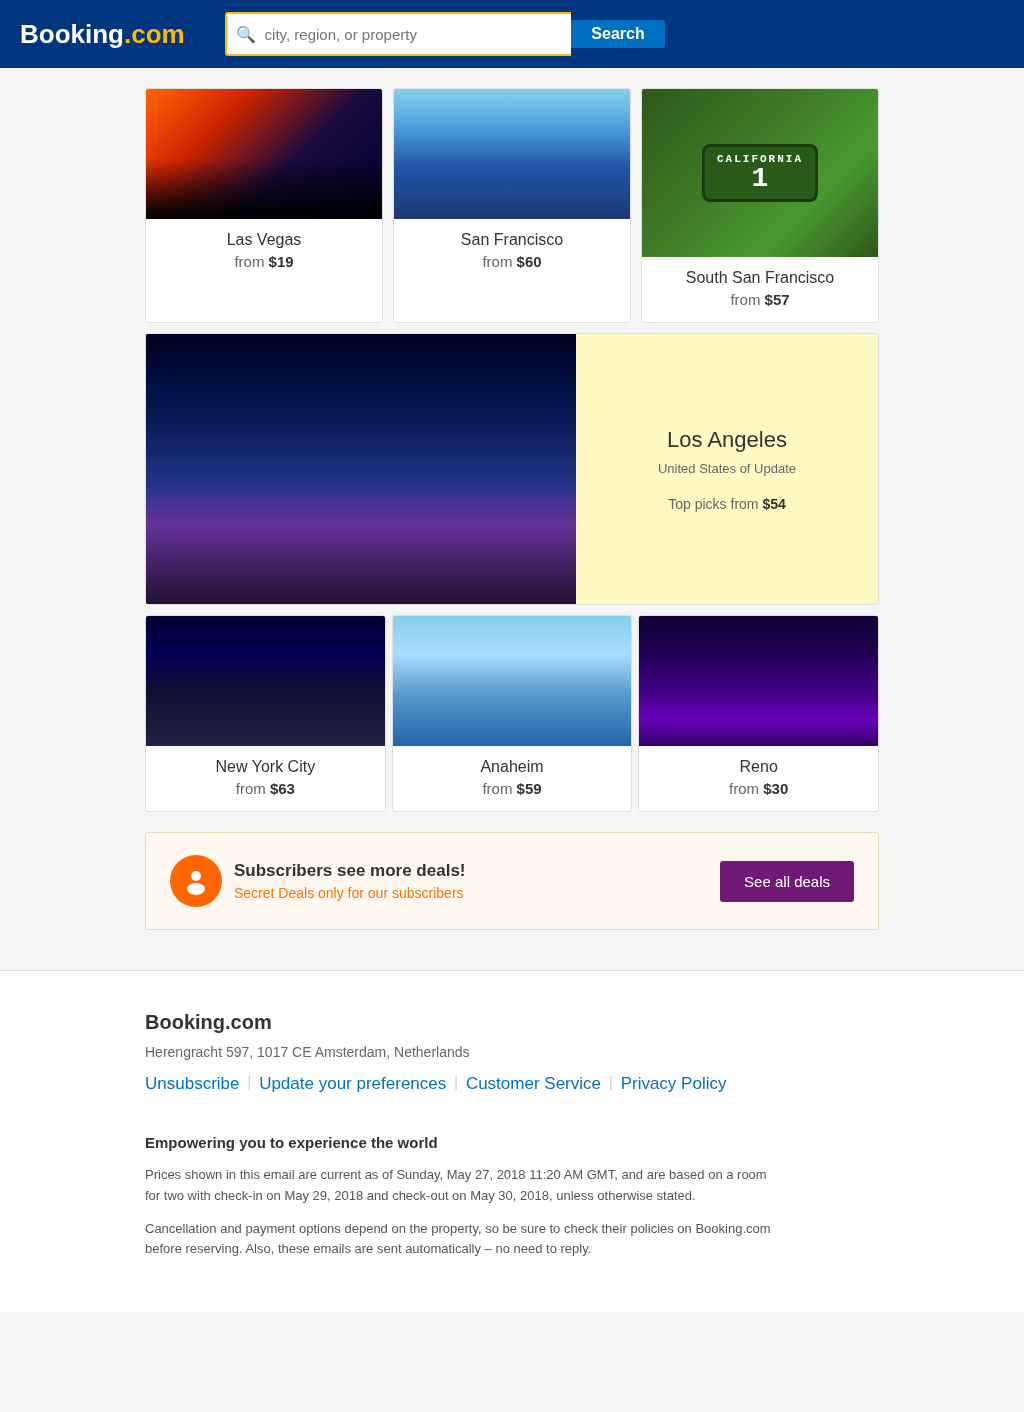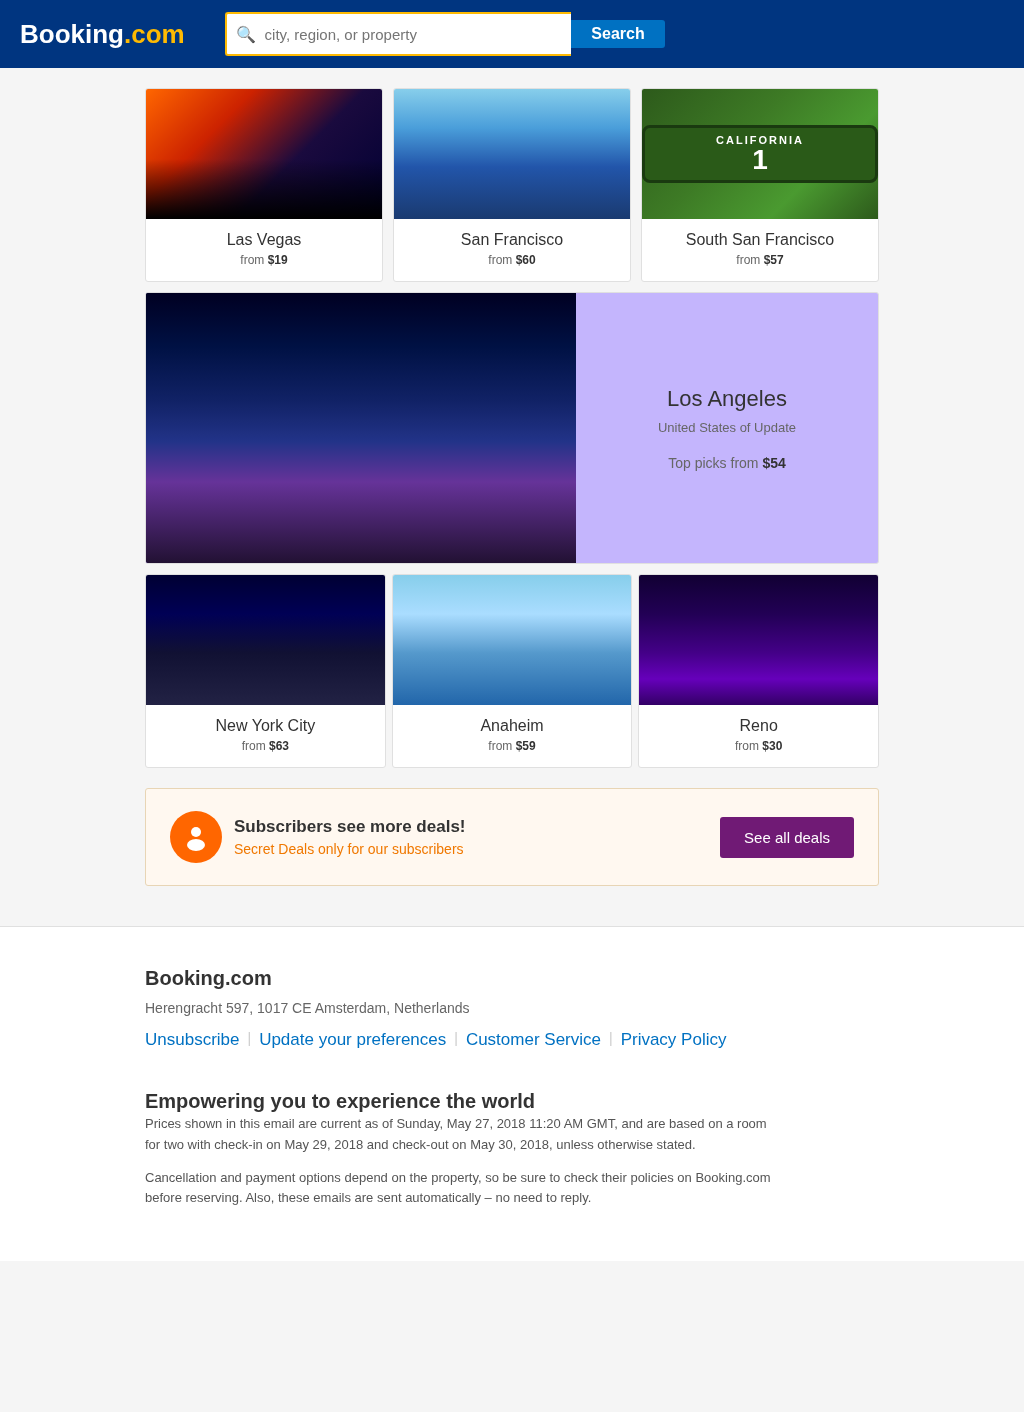--- a/index.html
+++ b/index.html
@@ -80,32 +80,32 @@
       padding: 12px 10px 14px;
       text-align: center;
     }
     .city-name {
       font-size: 16px;
       font-weight: normal;
       color: #333;
       margin-bottom: 4px;
     }
     .city-price {
-      font-size: 12px;
+      font-size: 15px;
       color: #666;
     }
     .city-price strong {
       color: #333;
       font-weight: bold;
     }
 
     
     .la-card {
       display: flex;
-      background: #c4b5fd;
+      background: #fef9c3;
       border: 1px solid #e0e0e0;
       border-radius: 3px;
       overflow: hidden;
       margin-bottom: 10px;
       cursor: pointer;
     }
     .la-img-placeholder {
       width: 430px;
       height: 270px;
       flex-shrink: 0;
@@ -232,24 +232,24 @@
       font-size: 17px;
       color: #0071c2;
       text-decoration: none;
       cursor: pointer;
     }
     .footer-link-sep {
       font-size: 14px;
       color: #ccc;
     }
     .footer-tagline {
-      font-size: 20px;
-      font-weight: bold;
-      color: #333;
-      margin-bottom: 1px;
+      font-size: 15px;
+      font-weight: bold;
+      color: #333;
+      margin-bottom: 14px;
     }
     .footer-disclaimer {
       font-size: 13px;
       color: #555;
       line-height: 1.6;
       margin-bottom: 12px;
       max-width: 640px;
     }
 
     
@@ -265,25 +265,27 @@
       bottom: 0; left: 0; right: 0;
       height: 60px;
       background: linear-gradient(to top, #000 0%, transparent 100%);
     }
     .img-san-francisco {
       background: linear-gradient(180deg, #87CEEB 0%, #4a9eda 30%, #2255aa 60%, #1a3a70 100%);
       height: 130px;
     }
     .img-california {
       background: linear-gradient(135deg, #2d5a1b 0%, #3d7a25 40%, #4a9a30 70%, #2d5a1b 100%);
-      height: 130px;
-      display: flex;
+      height: 168px;
+      display: flex;
+      align-items: center;
       justify-content: center;
       flex-direction: column;
       color: white;
+      font-family: Liberation Mono, monospace;
     }
     .ca-sign {
       background: #2a5a18;
       border: 3px solid #1a3a10;
       border-radius: 8px;
       padding: 6px 12px;
       text-align: center;
     }
     .ca-text {
       font-size: 11px;

